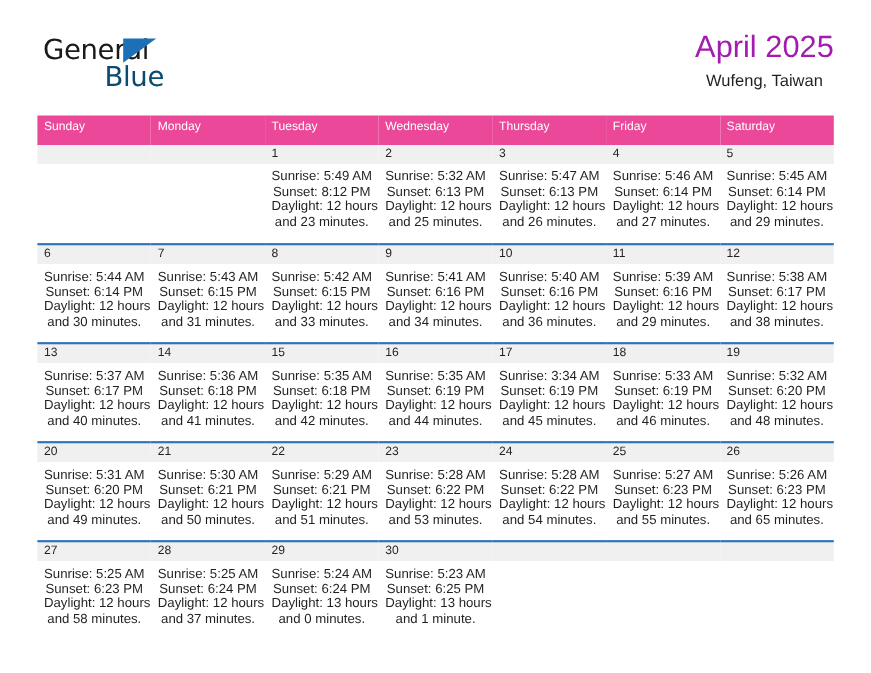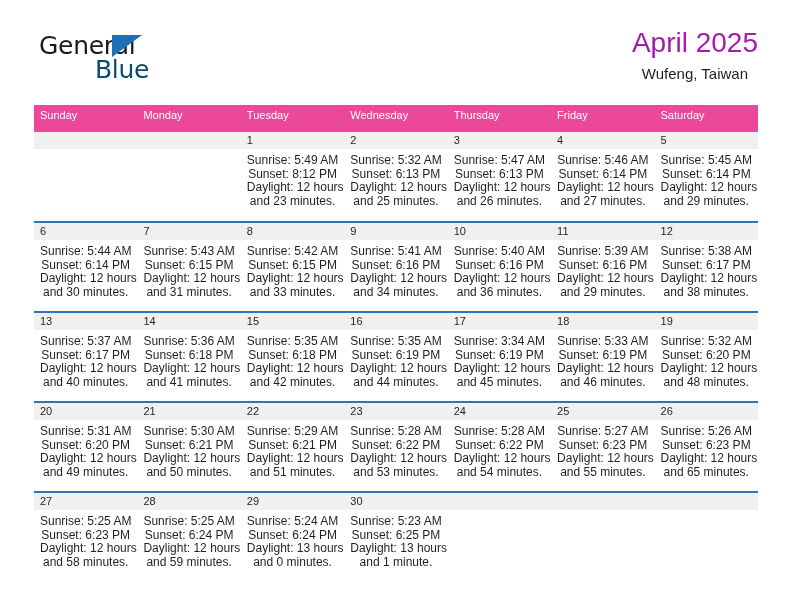--- a/index.html
+++ b/index.html
@@ -446,21 +446,21 @@
               <div>Daylight: 12 hours</div>
               <div>and 58 minutes.</div>
             </div>
           </td>
           <td>
             <div class="daynum">28</div>
             <div class="cell-body">
               <div>Sunrise: 5:25 AM</div>
               <div>Sunset: 6:24 PM</div>
               <div>Daylight: 12 hours</div>
-              <div>and 59 minutes.</div>
+              <div>and 37 minutes.</div>
             </div>
           </td>
           <td>
             <div class="daynum">29</div>
             <div class="cell-body">
               <div>Sunrise: 5:24 AM</div>
               <div>Sunset: 6:24 PM</div>
               <div>Daylight: 13 hours</div>
               <div>and 0 minutes.</div>
             </div>

